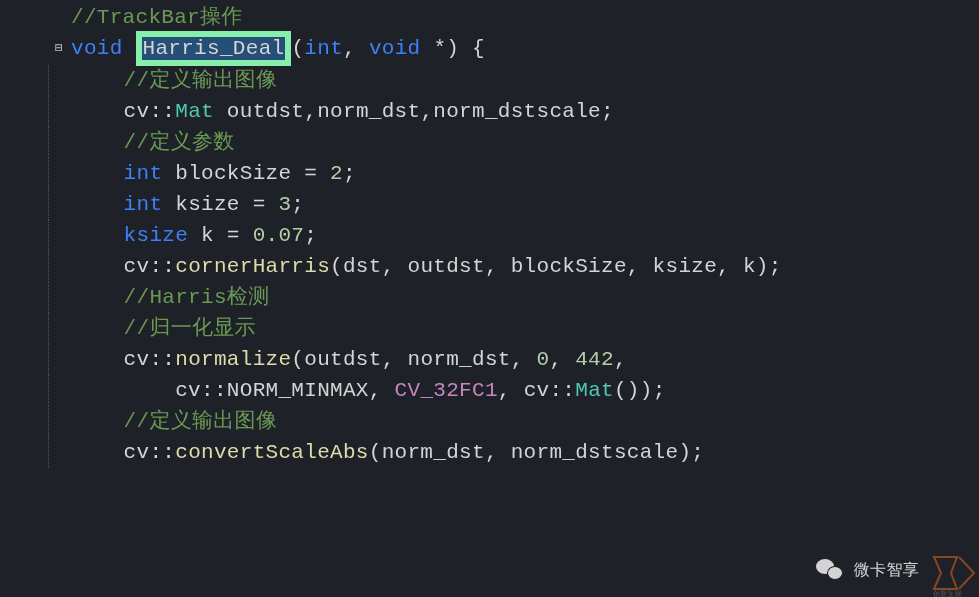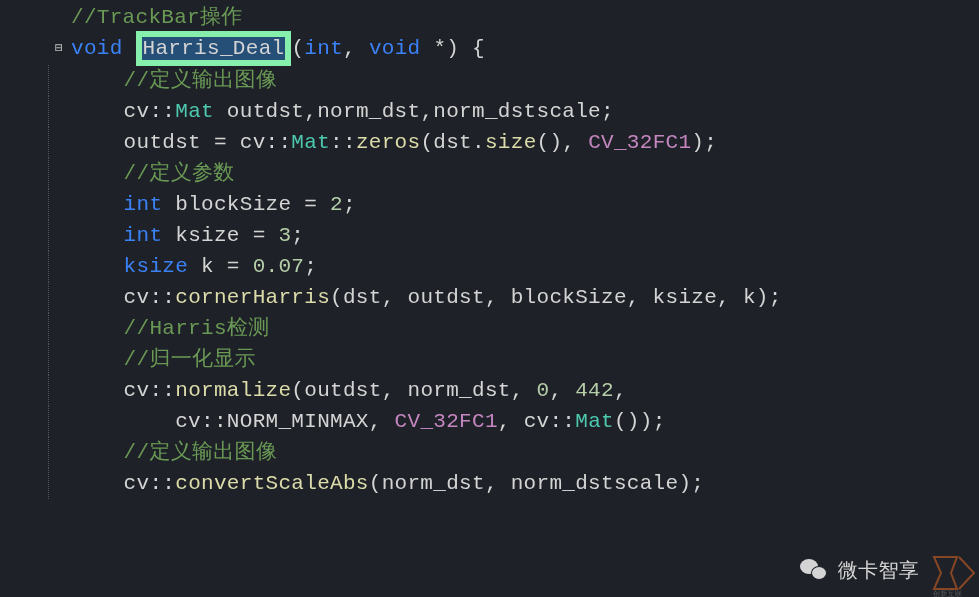--- a/index.html
+++ b/index.html
@@ -61,21 +61,21 @@
       border: 6px solid #86efac;
       padding: 0 1px;
     }
     .watermark {
       position: absolute;
       bottom: 12px;
       right: 60px;
       display: flex;
       align-items: center;
       color: #e8e8e8;
-      font-size: 20px;
+      font-size: 16px;
       font-family: "SimHei", "Microsoft YaHei", sans-serif;
       opacity: 0.9;
     }
     .wechat-icon {
       width: 30px;
       height: 30px;
       margin-right: 10px;
       position: relative;
     }
     .wechat-icon::before {
@@ -126,24 +126,20 @@
   <div class="line">
     <div class="gutter indent-guide"></div>
     <div class="code">    <span class="comment">//定义输出图像</span></div>
   </div>
 
   <div class="line">
     <div class="gutter indent-guide"></div>
     <div class="code">    <span class="identifier">cv</span><span>::</span><span class="type">Mat</span><span> outdst,norm_dst,norm_dstscale;</span></div>
   </div>
 
-  <div class="line">
-    <div class="gutter indent-guide"></div>
-    <div class="code">    <span>outdst = </span><span>cv</span><span>::</span><span class="type">Mat</span><span>::</span><span class="function">zeros</span><span>(dst.</span><span class="function">size</span><span>(), </span><span class="constant">CV_32FC1</span><span>);</span></div>
-  </div>
 
   <div class="line">
     <div class="gutter indent-guide"></div>
     <div class="code">    <span class="comment">//定义参数</span></div>
   </div>
 
   <div class="line">
     <div class="gutter indent-guide"></div>
     <div class="code">    <span class="keyword">int</span><span> blockSize = </span><span class="number">2</span><span>;</span></div>
   </div>

